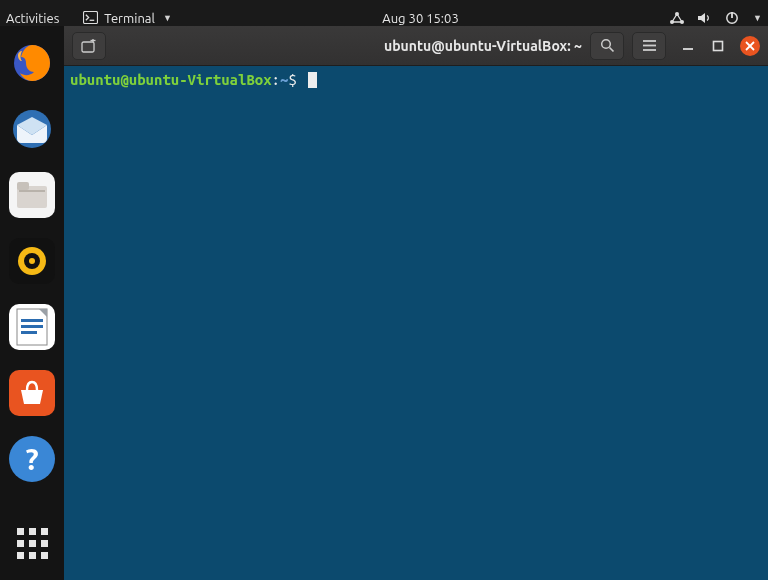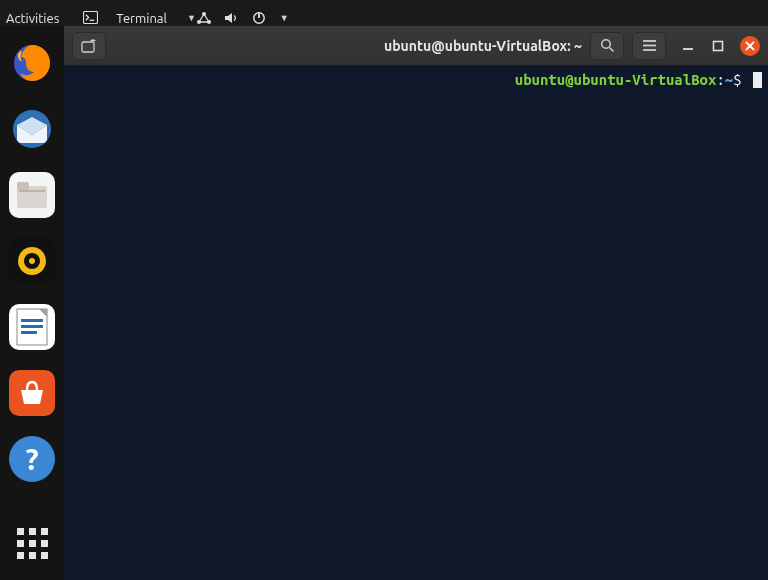--- a/index.html
+++ b/index.html
@@ -18,21 +18,21 @@
     display: flex;
     align-items: center;
     font-size: 13px;
     padding: 0 6px;
   }
   .top-panel .left, .top-panel .center, .top-panel .right {
     display: flex; align-items: center; gap: 10px;
   }
   .top-panel .center { flex: 1; justify-content: center; gap: 8px;}
   .top-panel .right { gap: 12px; }
-  .top-panel .app-menu { display:flex; align-items:center; gap:18px; margin-left:14px;}
+  .top-panel .app-menu { display:flex; align-items:center; gap:6px; margin-left:14px;}
   .top-panel .app-menu svg { display:block; }
   .caret { font-size: 9px; opacity: .9; margin-left:2px;}
   .tp-icon { display:flex; align-items:center; }
 
   
   .desktop {
     position: absolute;
     top: 26px; left: 0; right: 0; bottom: 0;
     background: #1a1a1a;
   }
@@ -88,28 +88,27 @@
     display:flex; align-items:center; justify-content:center;
     color:#ddd;
   }
   .tb-title { flex:1; text-align:right; font-size:14px; font-weight:600; }
   .win-ctrl { display:flex; align-items:center; gap:14px; margin-left:6px;}
   .win-ctrl .wc { width:16px; height:16px; display:flex; align-items:center; justify-content:center; }
   .close-dot { width:20px; height:20px; border-radius:50%; background:#e95420; display:flex; align-items:center; justify-content:center;}
 
   .term-body {
     flex:1;
-    background: #0f172a;
+    background: #0c4a6e;
     font-family: "Ubuntu Mono", Menlo, Consolas, monospace;
     font-size: 15px;
     color: #eee;
     padding: 4px 6px;
     line-height: 1.3;
     white-space: pre;
-    text-align: right;
   }
   .pr-userhost { color:#7fd13b; font-weight:bold; }
   .pr-colon { color:#eee; }
   .pr-path { color:#6a9fd4; font-weight:bold; }
   .pr-dollar { color:#eee; }
   .cursor {
     display:inline-block; width:9px; height:16px; background:#eee;
     vertical-align: text-bottom; margin-left:3px;
   }
 
@@ -128,20 +127,23 @@
     <span>Activities</span>
     <span class="app-menu">
       <svg width="15" height="13" viewBox="0 0 16 14">
           <rect x="0.5" y="0.5" width="15" height="13" rx="1.5" fill="none" stroke="#ddd" stroke-width="1.2"></rect>
           <path d="M3 4 L6 7 L3 10" fill="none" stroke="#ddd" stroke-width="1.4"></path>
           <line x1="7" y1="10" x2="12" y2="10" stroke="#ddd" stroke-width="1.4"></line>
         </svg>
       <span>Terminal</span>
       <span class="caret">▼</span>
     </span>
+  </div>
+  <div class="center">
+    <span>Aug 30  15:03</span>
   </div>
   <div class="right">
     <span class="tp-icon">
       <svg width="16" height="14" viewBox="0 0 16 14">
           <circle cx="8" cy="3" r="2" fill="#ddd"></circle>
           <circle cx="3" cy="11" r="2" fill="#ddd"></circle>
           <circle cx="13" cy="11" r="2" fill="#ddd"></circle>
           <path d="M8 3 L3 11 M8 3 L13 11 M3 11 L13 11" stroke="#ddd" stroke-width="1.3"></path>
         </svg>
     </span>

